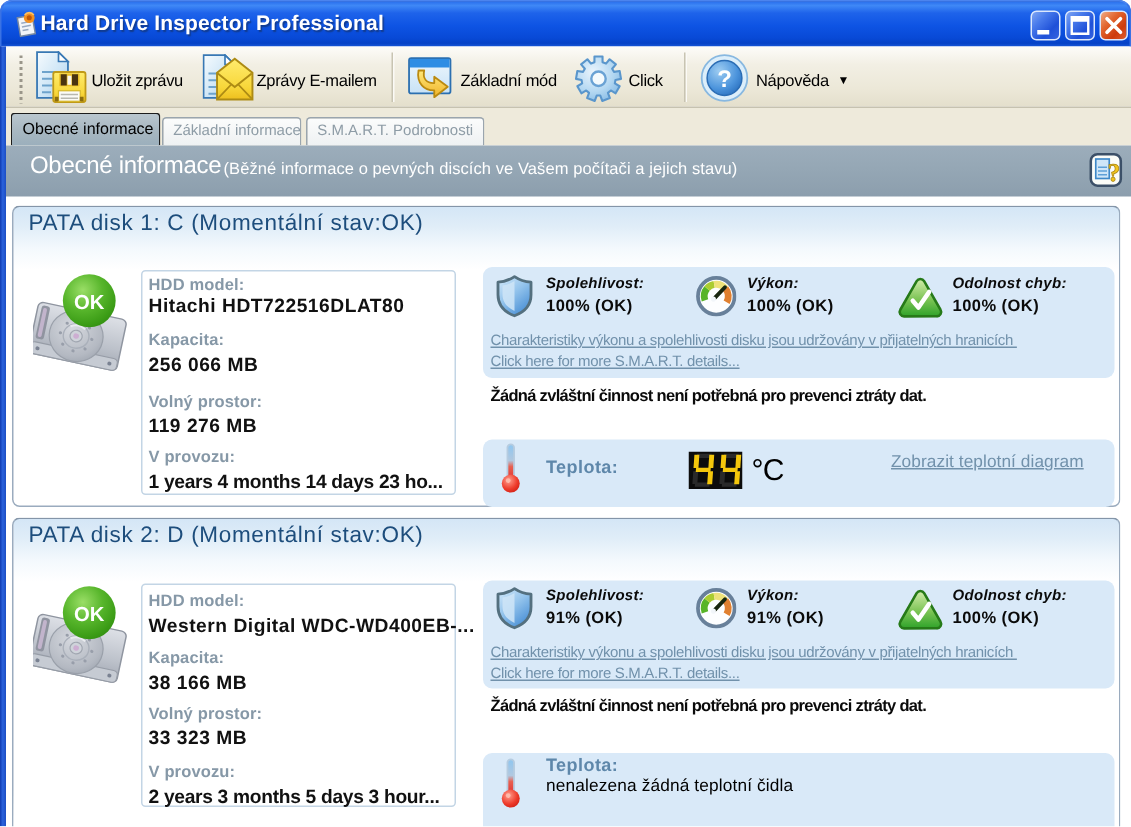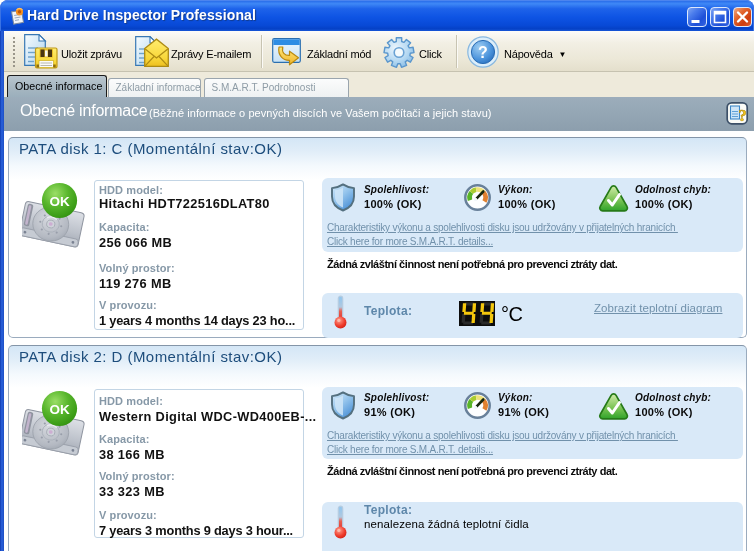--- a/index.html
+++ b/index.html
@@ -28,21 +28,21 @@
   #grip{left:9px;top:6px;width:2px;height:32px;
     background:repeating-linear-gradient(180deg,#9a968a 0,#9a968a 2px,rgba(0,0,0,0) 2px,rgba(0,0,0,0) 4px);}
   
   #tabstrip{left:4px;top:72px;width:750px;height:25px;background:#eeeadb;}
   .tab{position:absolute;font-size:10px;white-space:nowrap;overflow:hidden;}
   #tab1{left:3px;top:3px;width:100px;height:22px;font-size:10.7px;background:linear-gradient(180deg,#b9c6ce 0%,#a7b7c1 55%,#9bafbc 100%);
     border:1px solid #1c1c1c;border-bottom:none;border-radius:3px 3px 0 0;color:#000;padding:4px 0 0 7px;}
   .tabi{top:6px;height:19px;background:linear-gradient(180deg,#fbfcfc,#eef1f2);border:1px solid #9aa5ae;border-bottom:none;
     border-radius:3px 3px 0 0;color:#8e9ca6;padding:3px 0 0 7px;}
   #tab2{left:103.5px;width:93px;}
-  #tab3{left:199.5px;width:145px;}
+  #tab3{left:199.5px;width:119px;}
   
   #secheader{left:4px;top:97px;width:750px;height:34px;background:linear-gradient(180deg,#9cadbb 0%,#95a7b5 45%,#8c9ead 100%);}
   #sechdr-big{left:16px;top:5px;font-size:16px;color:#fff;letter-spacing:-0.2px;}
   #sechdr-small{left:145px;top:9.5px;font-size:11px;color:#fff;letter-spacing:0.05px;}
   
   .panel{position:absolute;left:8px;width:739px;border:1px solid #9aabbe;border-top-color:#8495a8;border-radius:5px;
     background:linear-gradient(180deg,#d4e6f6 0px,#e0edf8 13px,#f4f9fd 28px,#ffffff 42px);}
   #panel1{top:137px;height:201px;}
   #panel2{top:345px;height:215px;border-bottom:none;border-radius:5px 5px 0 0;}
   .ptitle{left:10px;top:2px;font-size:15px;color:#1d4d7c;letter-spacing:0.45px;}
@@ -386,21 +386,21 @@
         <use href="#thermo"></use>
       </svg>
     <div class="infobox" style="top:43px;height:149px;">
       <div class="lbl" style="top:5px;">HDD model:</div>
       <div class="val" style="top:19px;">Western Digital WDC-WD400EB-...</div>
       <div class="lbl" style="top:43px;">Kapacita:</div>
       <div class="val" style="top:57px;">38 166 MB</div>
       <div class="lbl" style="top:80px;">Volný prostor:</div>
       <div class="val" style="top:94px;">33 323 MB</div>
       <div class="lbl" style="top:119px;">V provozu:</div>
-      <div class="val" style="top:133px;letter-spacing:-0.2px;">7 years 3 months 9 days 3 hour...</div>
+      <div class="val" style="top:133px;letter-spacing:-0.2px;">2 years 3 months 5 days 3 hour...</div>
     </div>
     <div class="bluebox" style="top:41px;height:72px;"></div>
     <div class="stlbl" style="left:355px;top:46px;">Spolehlivost:</div>
     <div class="stval" style="left:355px;top:60px;">91% (OK)</div>
     <div class="stlbl" style="left:489px;top:46px;">Výkon:</div>
     <div class="stval" style="left:489px;top:60px;">91% (OK)</div>
     <div class="stlbl" style="left:626px;top:46px;">Odolnost chyb:</div>
     <div class="stval" style="left:626px;top:60px;">100% (OK)</div>
     <div class="lnk" style="left:318px;top:84px;">Charakteristiky výkonu a spolehlivosti disku jsou udržovány v přijatelných hranicích&nbsp;</div>
     <div class="lnk" style="left:318px;top:98px;">Click here for more S.M.A.R.T. details...</div>

